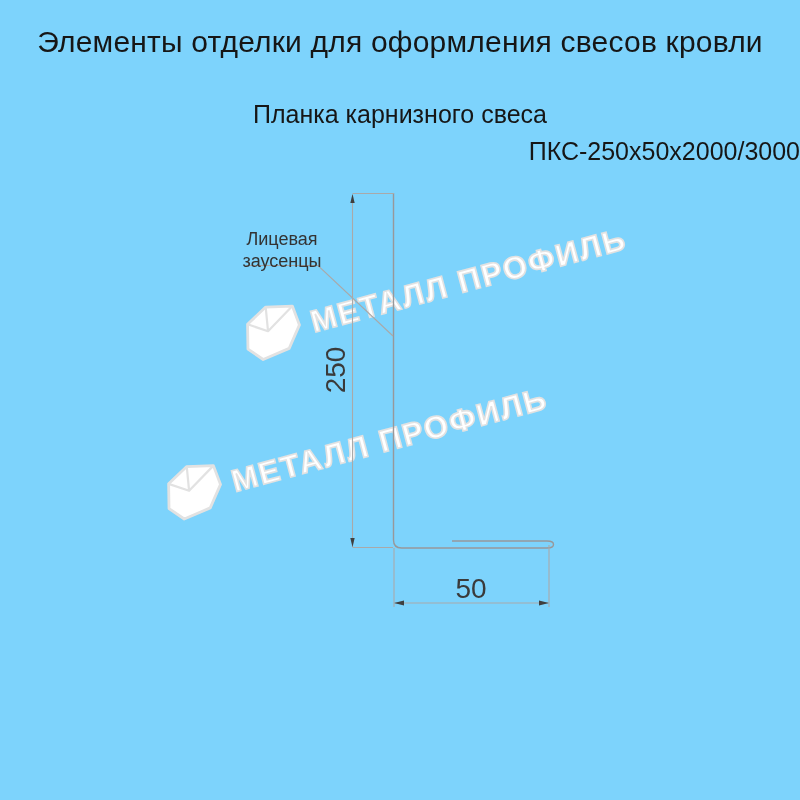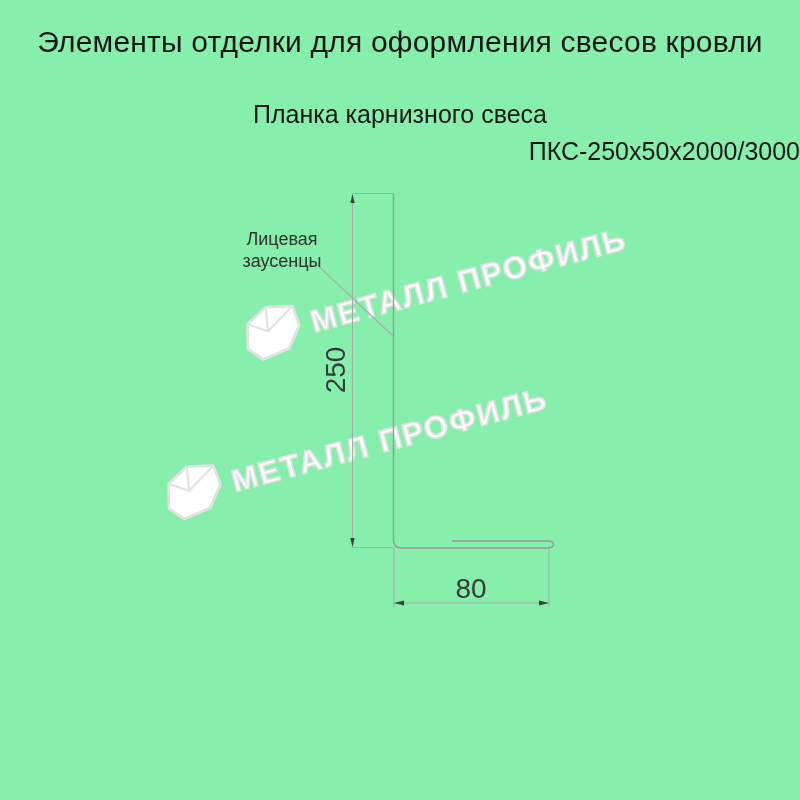--- a/index.html
+++ b/index.html
@@ -1,17 +1,17 @@
 <!DOCTYPE html>
 <html><head>
 <meta charset="utf-8">
 <style>
   html,body{margin:0;padding:0;background:#fff;}
   .canvas{
-    position:relative;width:800px;height:800px;background:#86efac;
+    position:relative;width:800px;height:800px;background:#7dd3fc;
     font-family:"Liberation Sans", sans-serif;overflow:hidden;text-decoration:underline;
   }
   .page-title{
     position:absolute;top:25px;left:0;width:800px;text-align:center;
     font-size:30px;font-weight:400;color:#161616;letter-spacing:0.2px;margin:0;
   }
   .product-title{
     position:absolute;top:100px;left:0;width:800px;text-align:center;
     font-size:25px;font-weight:400;color:#161616;
   }
@@ -86,21 +86,21 @@
     <path class="dim-line" d="M394,548 L394,607"></path>
     <path class="dim-line" d="M549,545 L549,607"></path>
     <path class="dim-line" d="M395,603 L548,603"></path>
     <polygon class="arrow" points="394,603 404,600.6 404,605.4"></polygon>
     <polygon class="arrow" points="549,603 539,600.6 539,605.4"></polygon>
 
     <path class="dim-line" d="M246,265.5 L318,265.5 L393,336"></path>
   </svg>
 
   <div class="dim-text dim-text-vert">250</div>
-  <div class="dim-text dim-text-horiz">80</div>
+  <div class="dim-text dim-text-horiz">50</div>
 
   <div class="face-label">
     <span>Лицевая</span>
     <span>заусенцы</span>
   </div>
 
 
 </div>
 
 </body></html>

